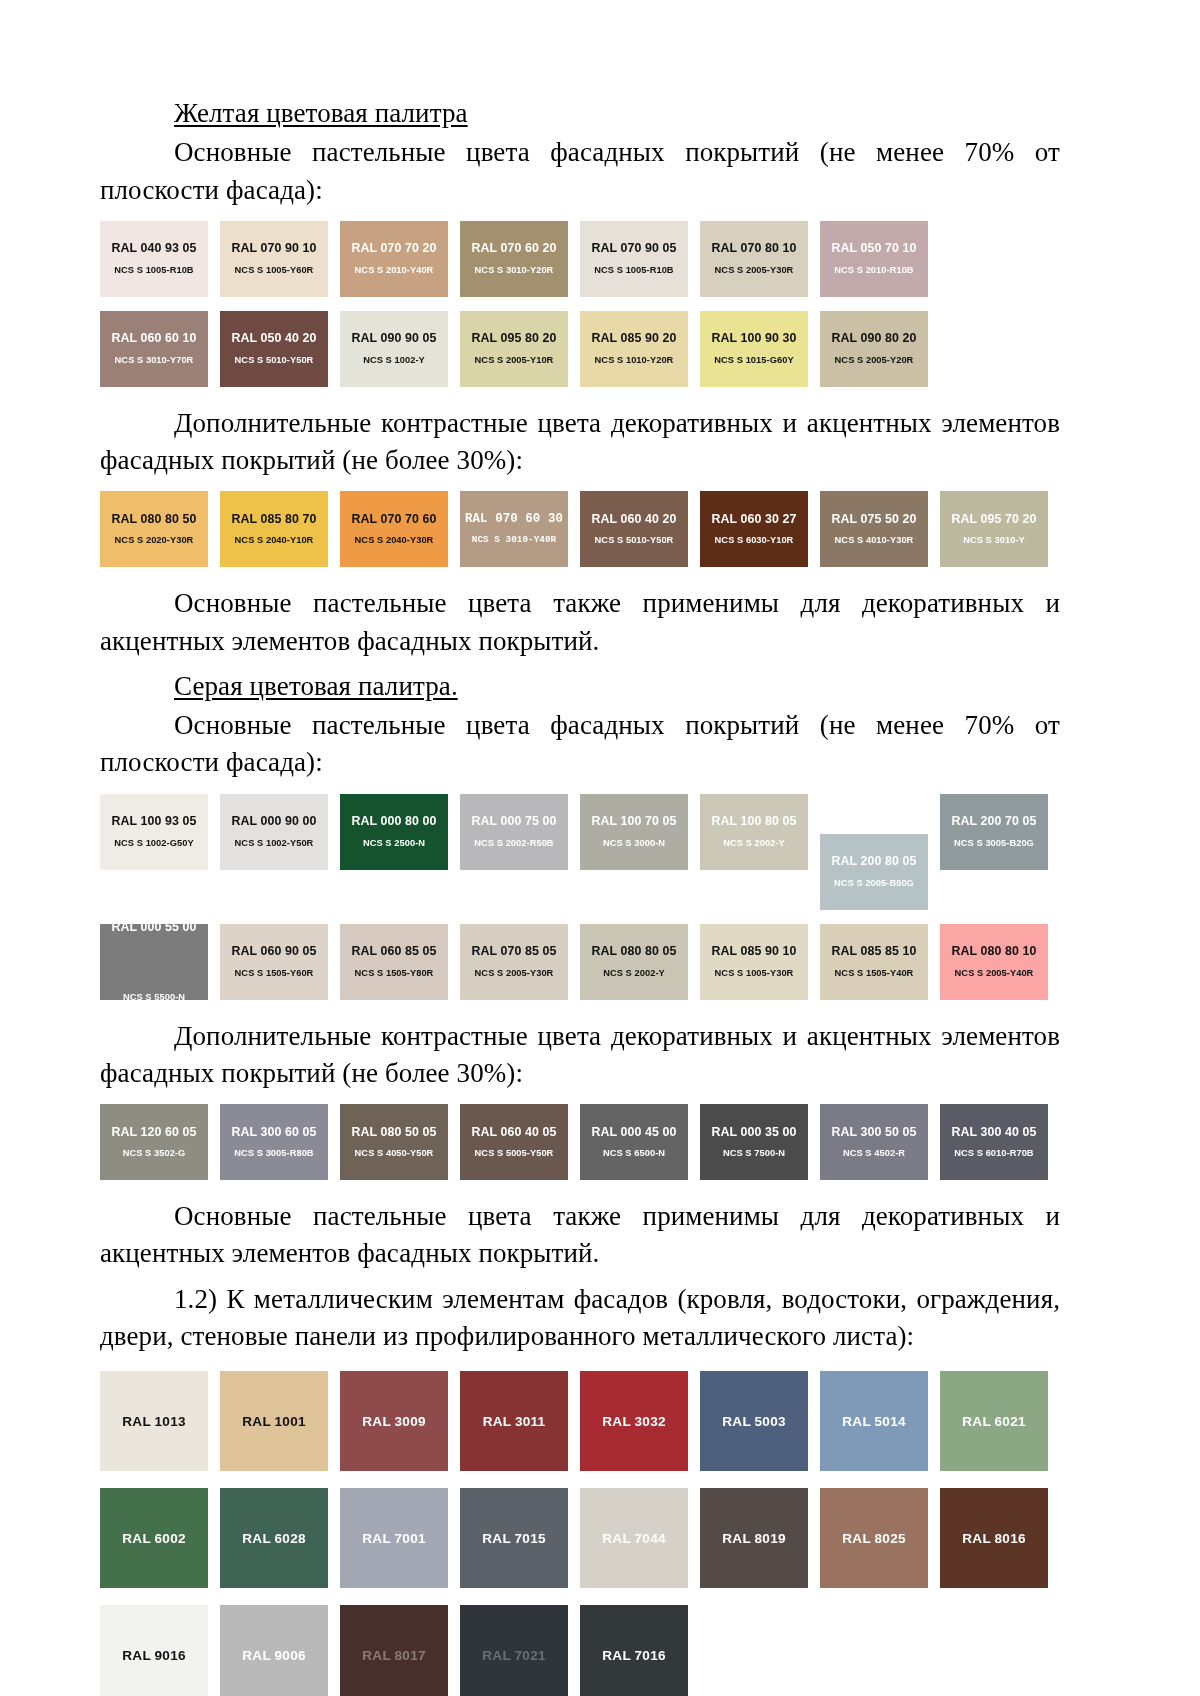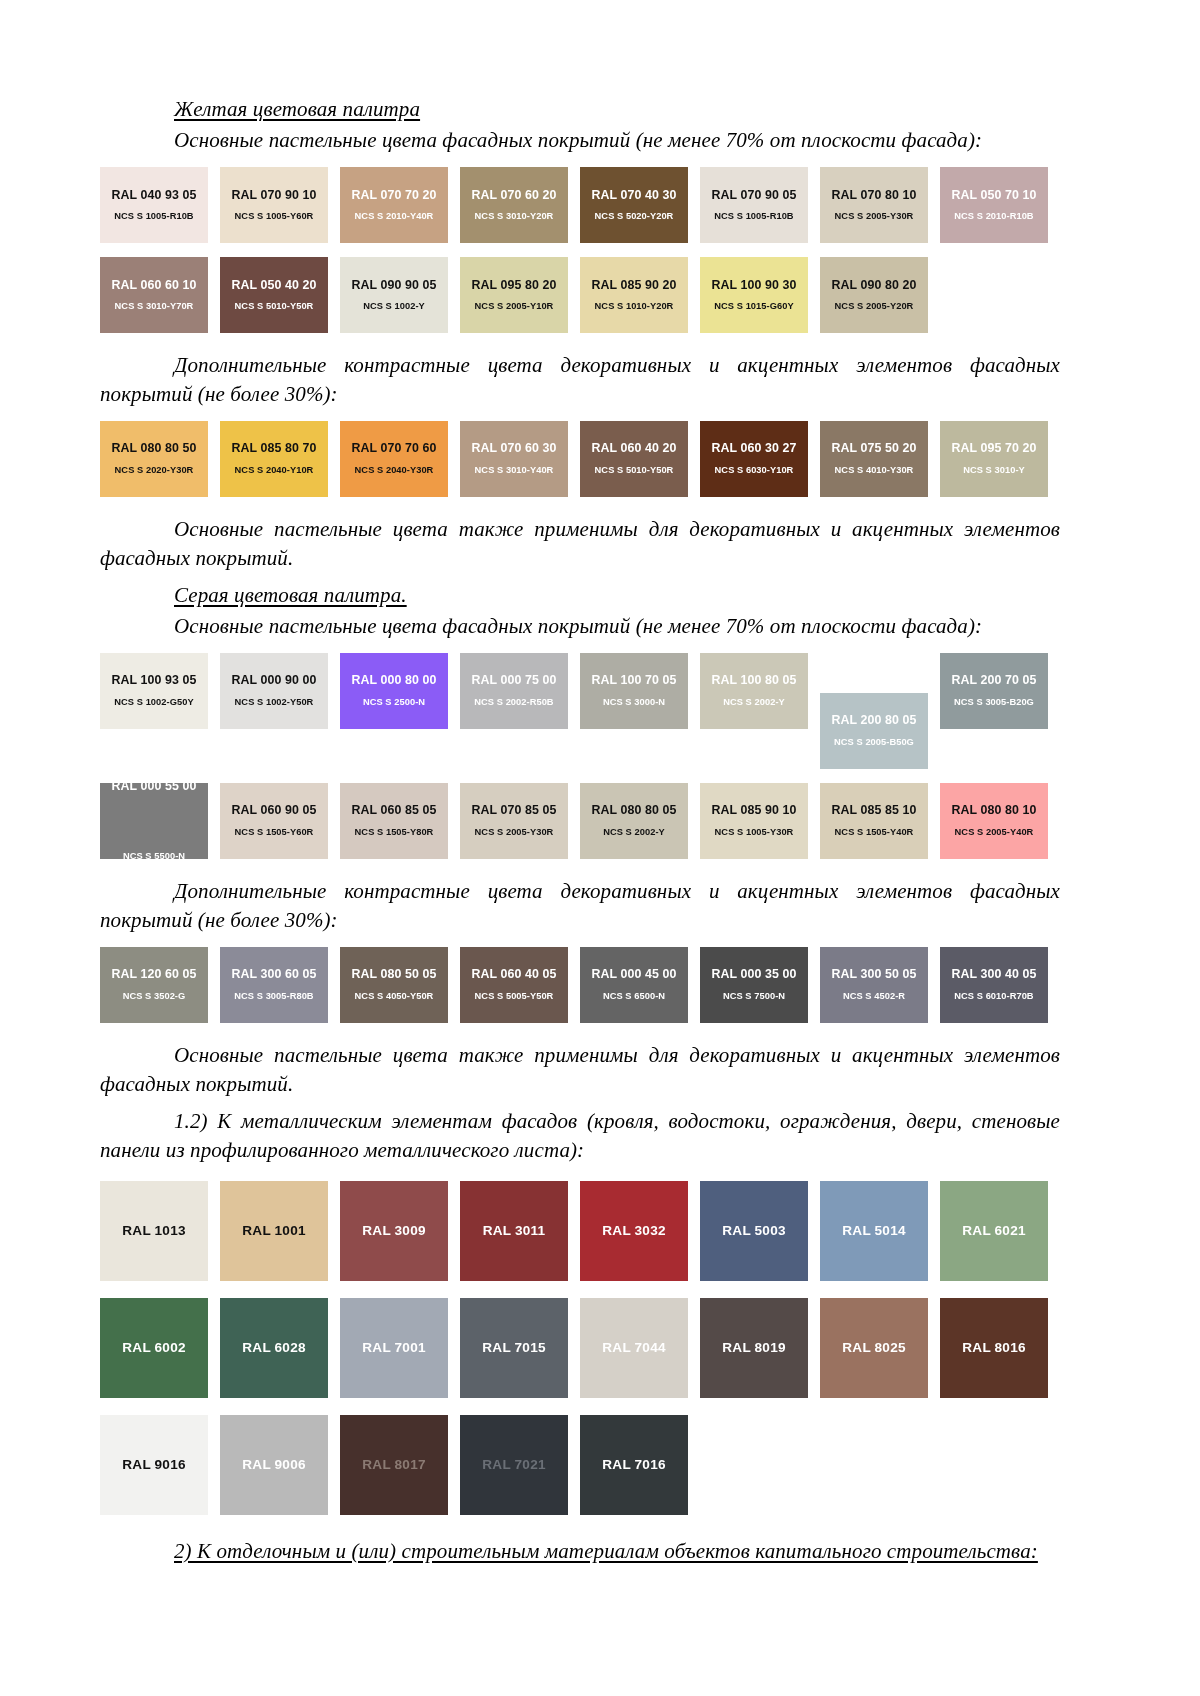--- a/index.html
+++ b/index.html
@@ -24,26 +24,25 @@
   }
   .content {
     position: absolute;
     left: 100px;
     top: 95px;
     width: 960px;
   }
 
   
   .para {
-    font-size: 21px;
+    font-size: 27px;
     line-height: 1.38;
     text-align: justify;
     margin: 0 0 2px 0;
     letter-spacing: 0.1px;
-    font-style: italic;
   }
   .para.indent {
     text-indent: 74px;
   }
   .heading-underline {
     text-decoration: underline;
     text-underline-offset: 3px;
   }
 
   .spacer-6 { height: 6px; }
@@ -142,26 +141,20 @@
             <div class="ncs">NCS S 2010-Y40R</div>
           </div>
         </div>
         <div class="swatch-cell">
           <div class="swatch" style="background: rgb(163, 144, 110); color: rgb(255, 255, 255);">
             <div class="ral">RAL 070 60 20</div>
             <div class="ncs">NCS S 3010-Y20R</div>
           </div>
         </div>
         <div class="swatch-cell">
-          <div class="swatch" style="background: rgb(110, 81, 48); color: rgb(255, 255, 255);">
-            <div class="ral">RAL 070 40 30</div>
-            <div class="ncs">NCS S 5020-Y20R</div>
-          </div>
-        </div>
-        <div class="swatch-cell">
           <div class="swatch" style="background: rgb(230, 224, 216); color: rgb(17, 17, 17);">
             <div class="ral">RAL 070 90 05</div>
             <div class="ncs">NCS S 1005-R10B</div>
           </div>
         </div>
         <div class="swatch-cell">
           <div class="swatch" style="background: rgb(216, 208, 191); color: rgb(17, 17, 17);">
             <div class="ral">RAL 070 80 10</div>
             <div class="ncs">NCS S 2005-Y30R</div>
           </div>
@@ -238,21 +231,21 @@
             <div class="ncs">NCS S 2040-Y10R</div>
           </div>
         </div>
         <div class="swatch-cell">
           <div class="swatch" style="background: rgb(239, 155, 69); color: rgb(17, 17, 17);">
             <div class="ral">RAL 070 70 60</div>
             <div class="ncs">NCS S 2040-Y30R</div>
           </div>
         </div>
         <div class="swatch-cell">
-          <div class="swatch" style="background: rgb(180, 155, 133); color: rgb(255, 255, 255);">
+          <div class="swatch" style="background: rgb(180, 155, 133); color: rgb(255, 255, 255); font-family: Liberation Mono, monospace;">
             <div class="ral">RAL 070 60 30</div>
             <div class="ncs">NCS S 3010-Y40R</div>
           </div>
         </div>
         <div class="swatch-cell">
           <div class="swatch" style="background: rgb(122, 93, 77); color: rgb(255, 255, 255);">
             <div class="ral">RAL 060 40 20</div>
             <div class="ncs">NCS S 5010-Y50R</div>
           </div>
         </div>
@@ -295,21 +288,21 @@
             <div class="ncs">NCS S 1002-G50Y</div>
           </div>
         </div>
         <div class="swatch-cell">
           <div class="swatch" style="background: rgb(226, 225, 223); color: rgb(17, 17, 17);">
             <div class="ral">RAL 000 90 00</div>
             <div class="ncs">NCS S 1002-Y50R</div>
           </div>
         </div>
         <div class="swatch-cell">
-          <div class="swatch" style="background: #8b5cf6; color: rgb(255, 255, 255);">
+          <div class="swatch" style="background: #14532d; color: rgb(255, 255, 255);">
             <div class="ral">RAL 000 80 00</div>
             <div class="ncs">NCS S 2500-N</div>
           </div>
         </div>
         <div class="swatch-cell">
           <div class="swatch" style="background: rgb(184, 184, 186); color: rgb(255, 255, 255);">
             <div class="ral">RAL 000 75 00</div>
             <div class="ncs">NCS S 2002-R50B</div>
           </div>
         </div>

